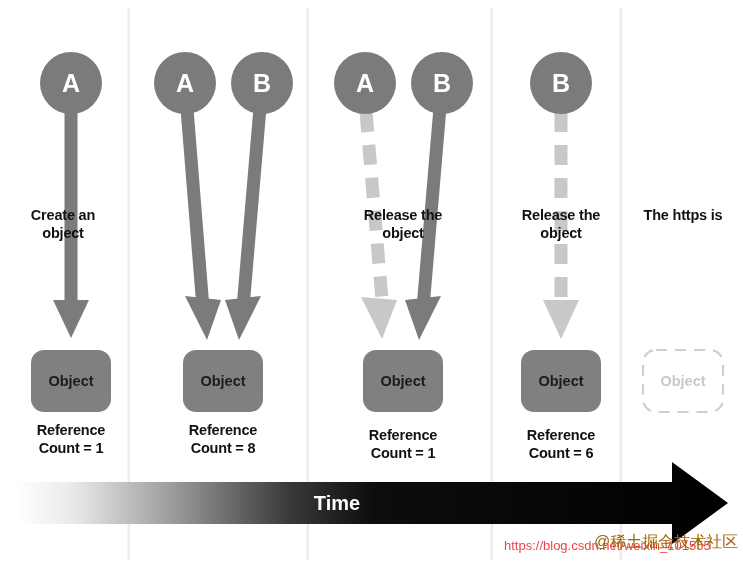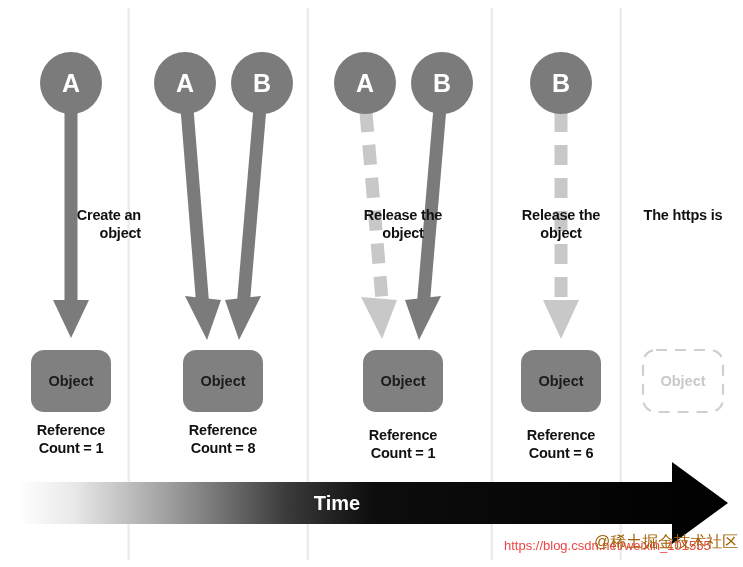--- a/index.html
+++ b/index.html
@@ -195,21 +195,21 @@
         <text class="object-text-ghost" x="683" y="386" text-anchor="middle">Object</text>
       </g>
     </g>
 
     <g>
       <polygon points="18,482 672,482 672,462 728,503 672,544 672,524 18,524" fill="url(#timeGrad)"></polygon>
       <text class="time-text" x="337" y="510" text-anchor="middle">Time</text>
     </g>
   </svg>
 
-  <div class="col-label" style="left:15px; top:206px; width:126px;text-align:right;">
+  <div class="col-label" style="left:0; top:206px; width:126px;">
     <div>Create an</div>
     <div>object</div>
   </div>
 
   <div class="col-label" style="left:139px; top:206px; width:166px;">
   </div>
 
   <div class="col-label" style="left:321px; top:206px; width:164px;">
     <div>Release the</div>
     <div>object</div>

